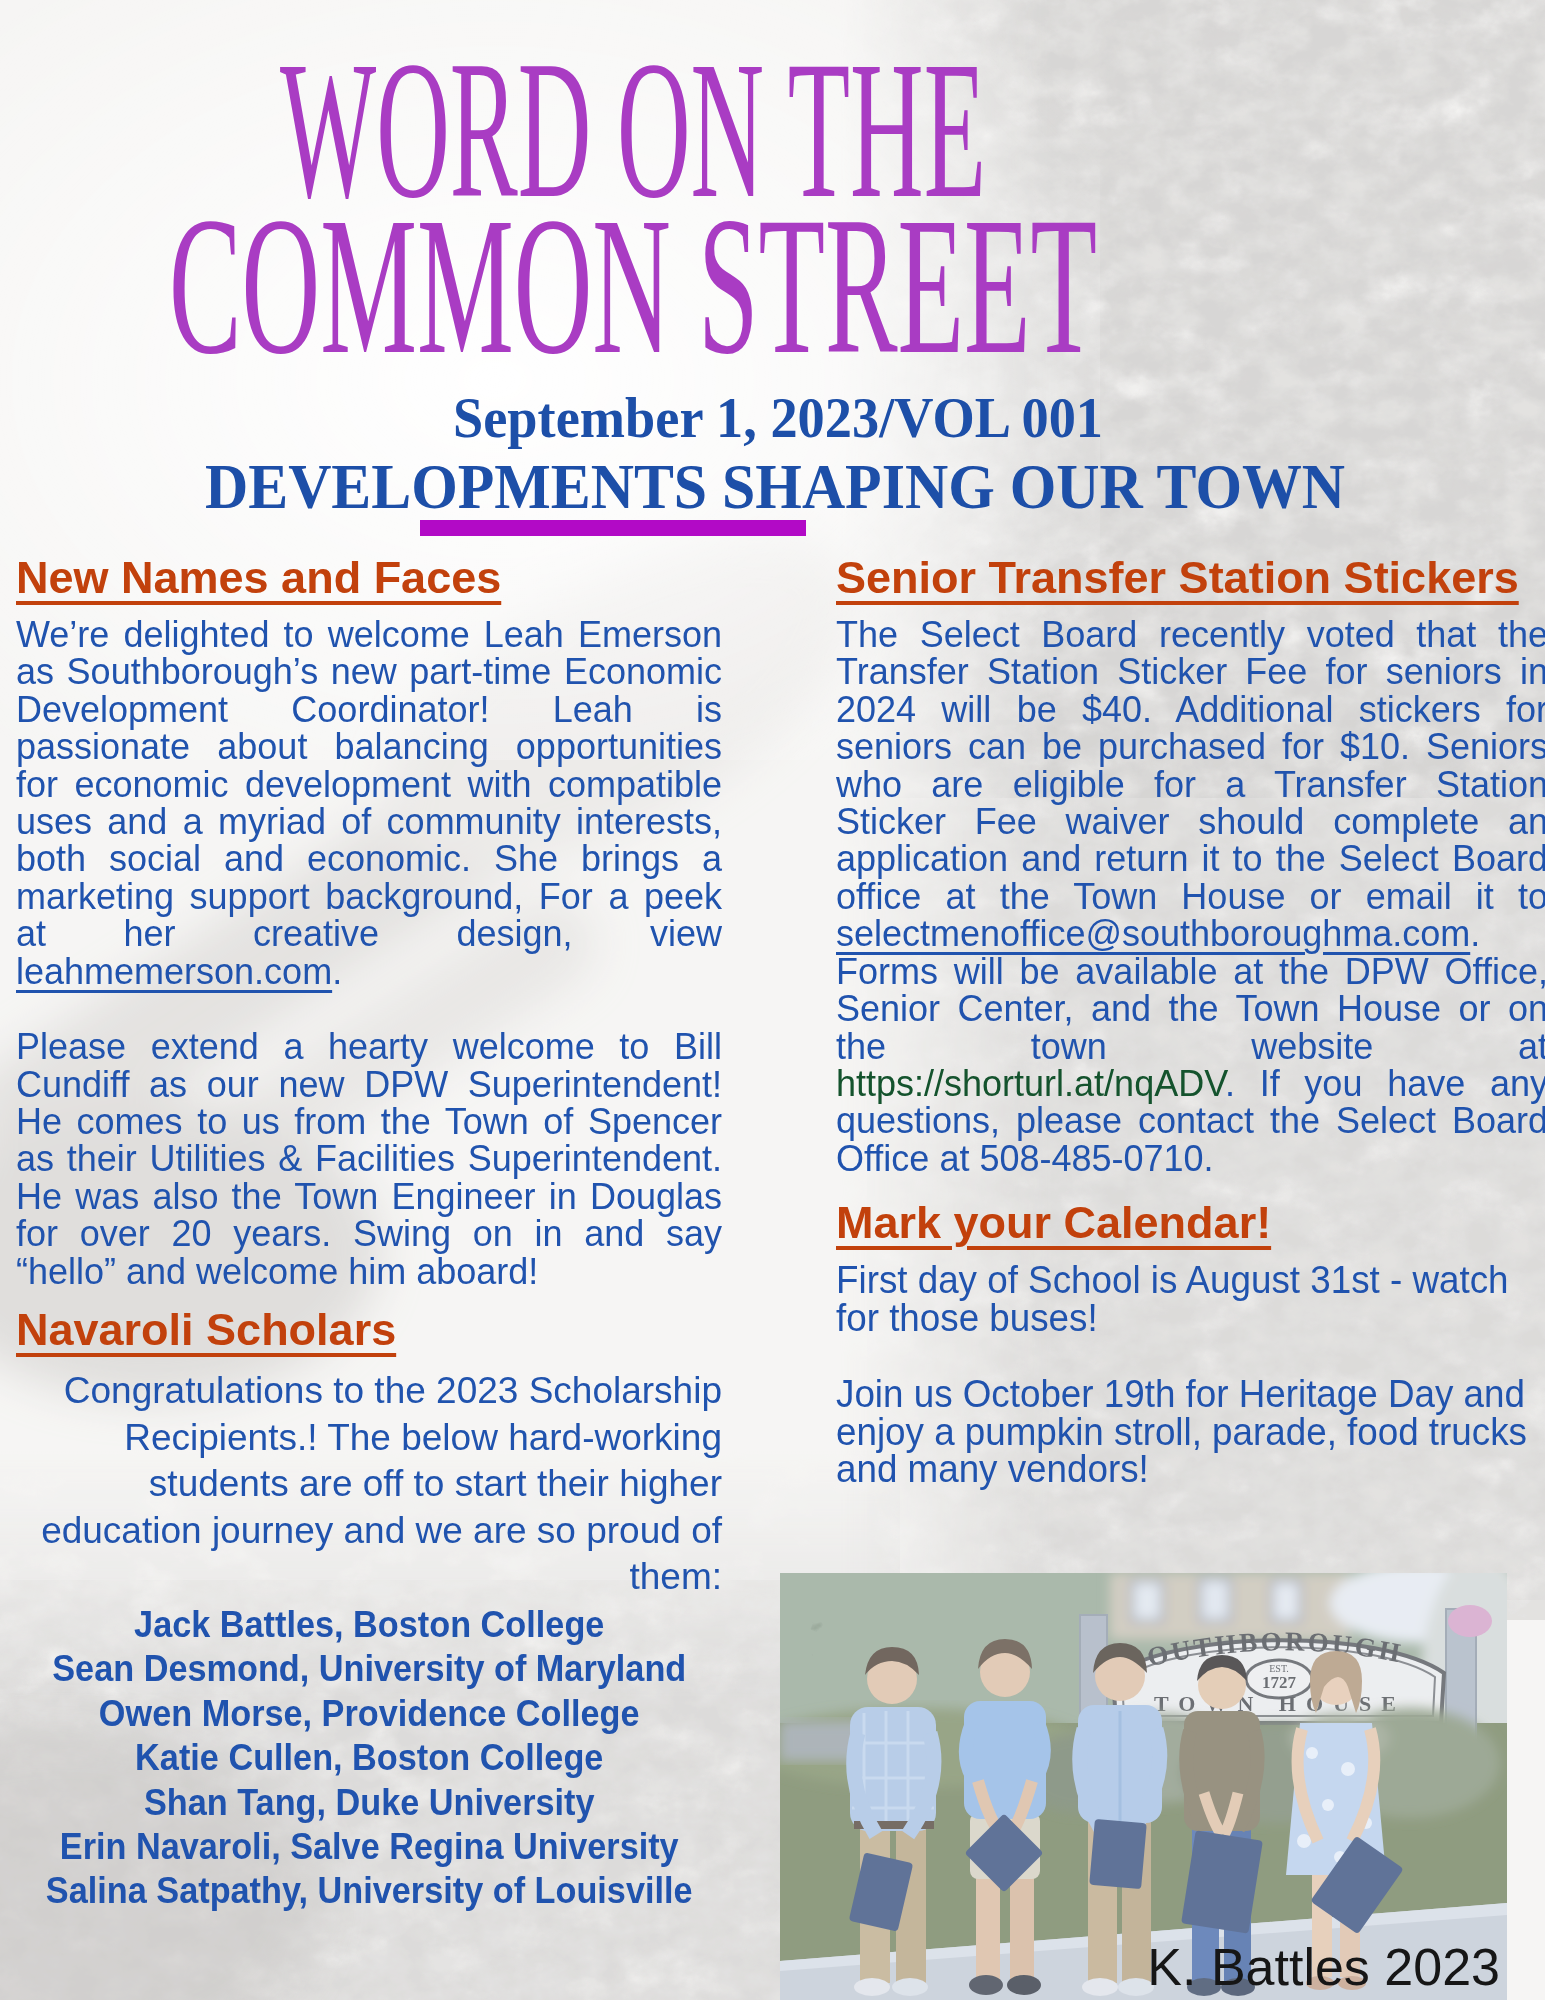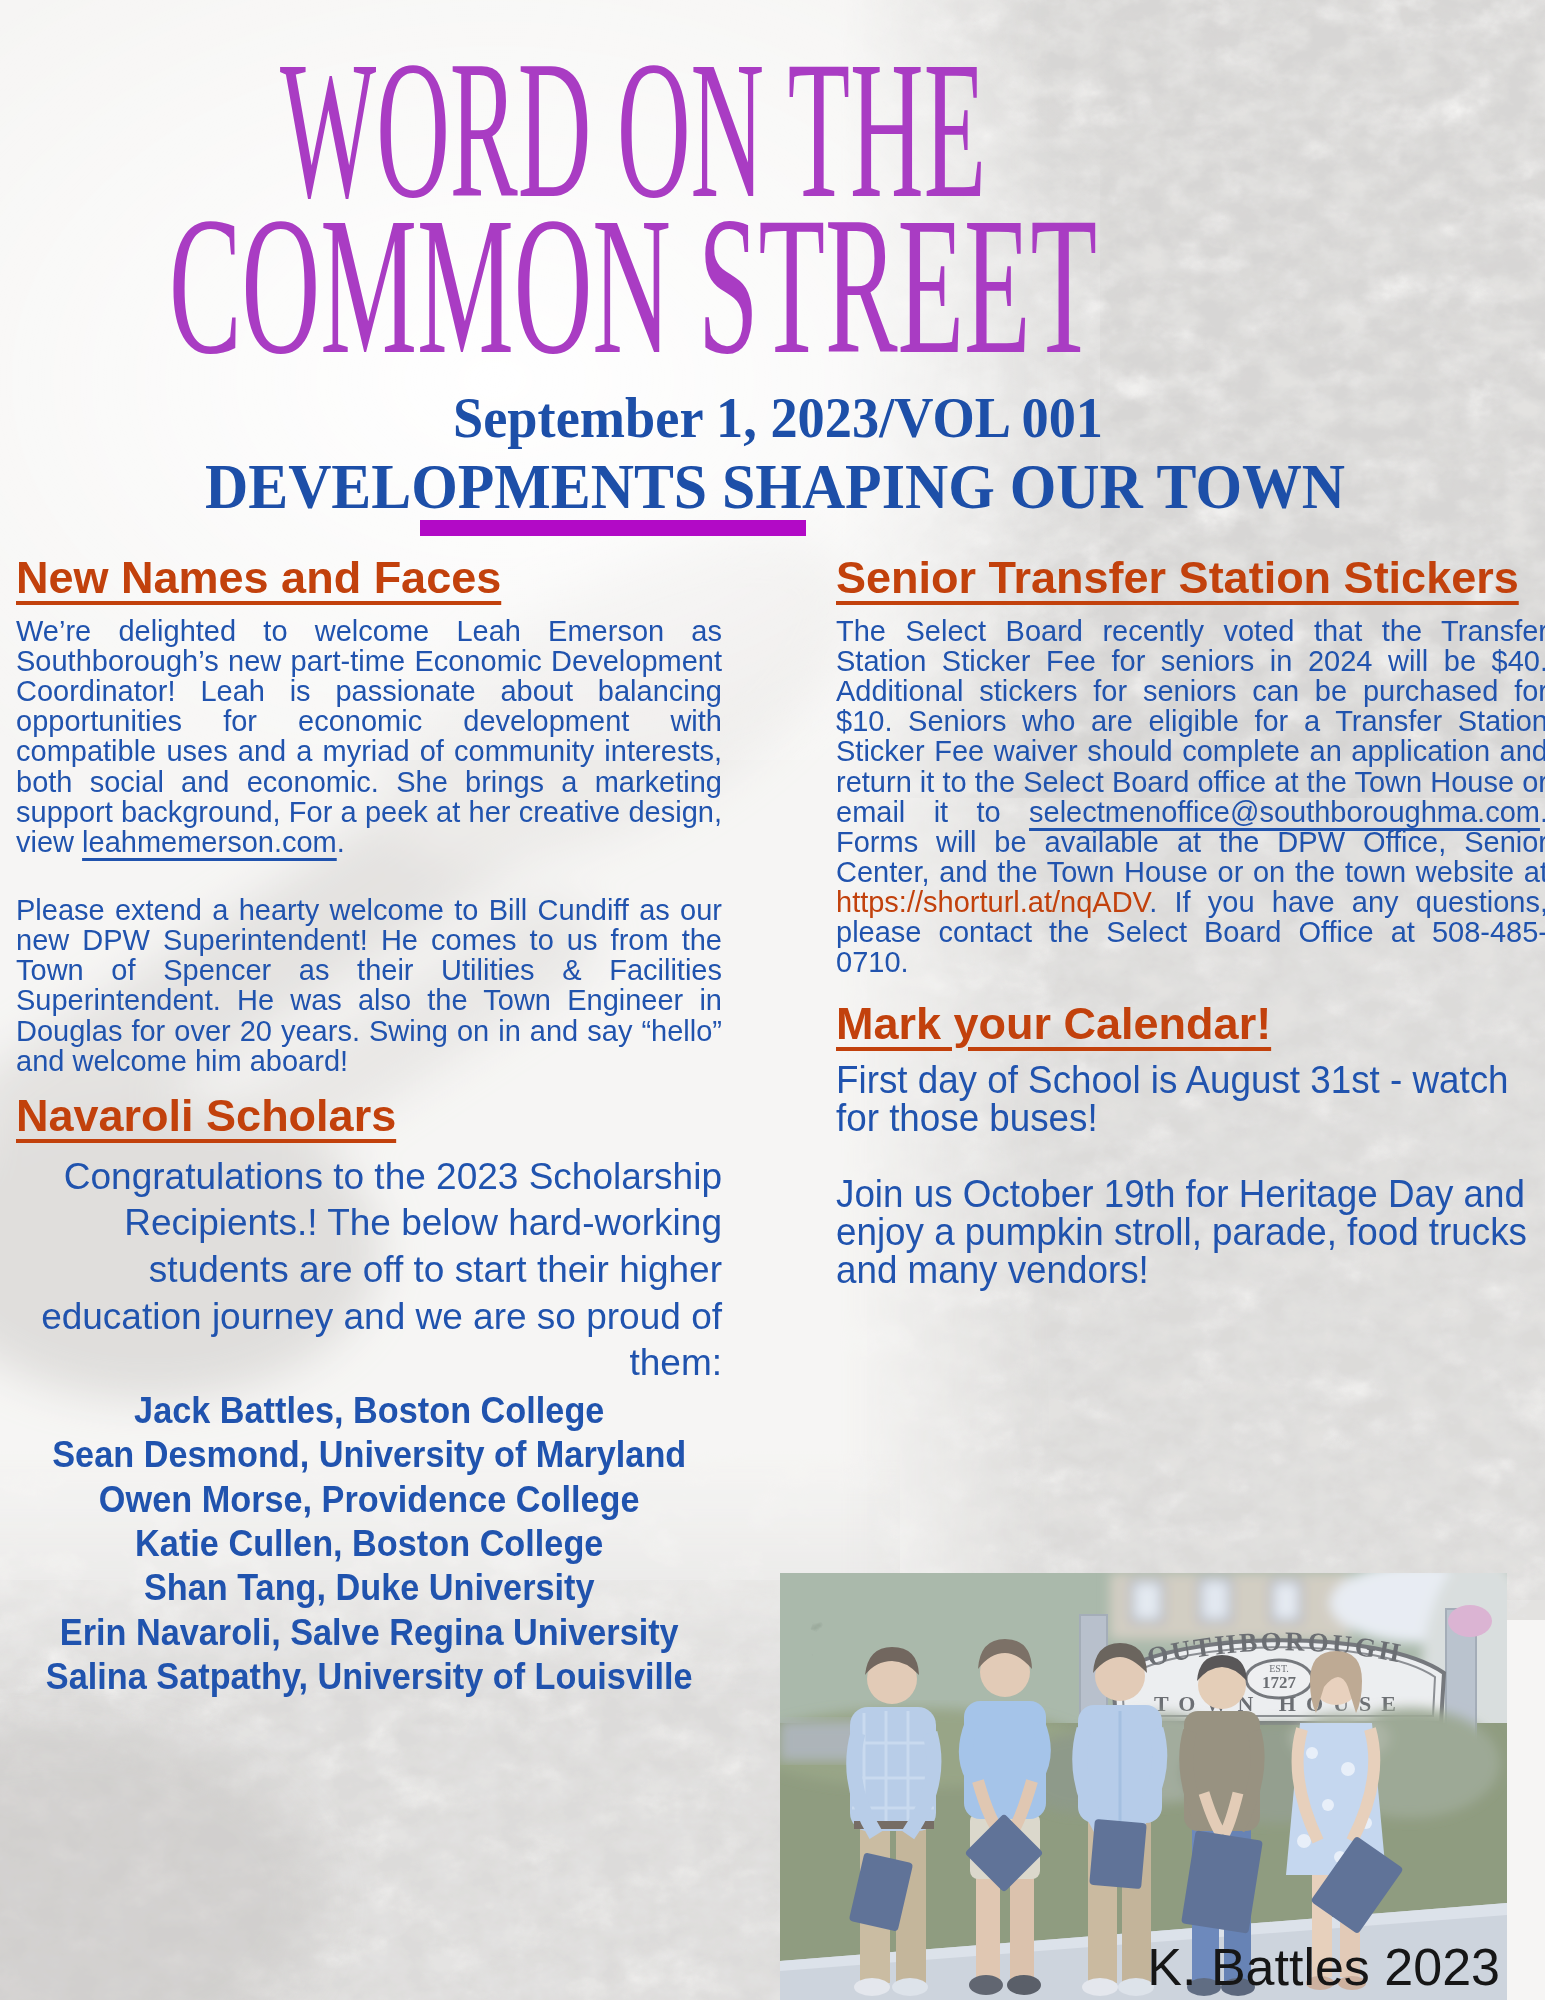--- a/index.html
+++ b/index.html
@@ -5,25 +5,25 @@
   html,body{margin:0;padding:0;background:#e9e8e6;}
   #page{position:relative;width:1545px;height:2000px;overflow:hidden;background:#f4f3f1;
         font-family:"Liberation Sans",sans-serif;text-decoration:underline;}
   .bg-art{position:absolute;left:0;top:0;width:1545px;height:2000px;z-index:0;}
   .masthead-svg{position:absolute;left:0;top:0;width:1545px;height:545px;z-index:2;}
   .col{position:absolute;top:552px;z-index:2;color:#2053ae;}
   .col-left{left:16px;width:706px;}
   .col-right{left:836px;width:712px;}
   .sec-heading{font-size:45px;font-weight:bold;color:#c2410c;line-height:1.15;margin:0 0 12px 0;}
   .sec-heading span{text-decoration:underline;text-decoration-thickness:4px;text-underline-offset:8px;}
-  .body-p{font-size:29px;line-height:1.04;text-align:justify;margin:0 0 0 0;color:#2053ae;}
+  .body-p{font-size:36px;line-height:1.04;text-align:justify;margin:0 0 0 0;color:#2053ae;}
   .gap-s{height:14px;} .gap-m{height:38px;} .gap-l{height:24px;}
   .inline-link{text-decoration:underline;text-decoration-thickness:3px;text-underline-offset:6px;
                color:#2053ae;overflow-wrap:anywhere;cursor:pointer;}
-  .plain-url{color:#c2410c;cursor:pointer;}
+  .plain-url{color:#14532d;cursor:pointer;}
   .intro-p{font-size:37px;line-height:1.26;text-align:right;margin:6px 0 2px 0;}
   .scholar-list{width:108%;margin-left:-4%;transform:scaleX(0.926);transform-origin:center top;
                 text-align:center;font-weight:bold;font-size:37px;line-height:1.2;}
   .cond{width:106%;transform:scaleX(0.943);transform-origin:left top;
         font-size:39px;line-height:0.97;text-align:left;}
   .photo-wrap{position:absolute;left:780px;top:1573px;width:727px;height:427px;z-index:1;}
   .photo-wrap svg{display:block;}
 </style>
 </head>
 <body>

